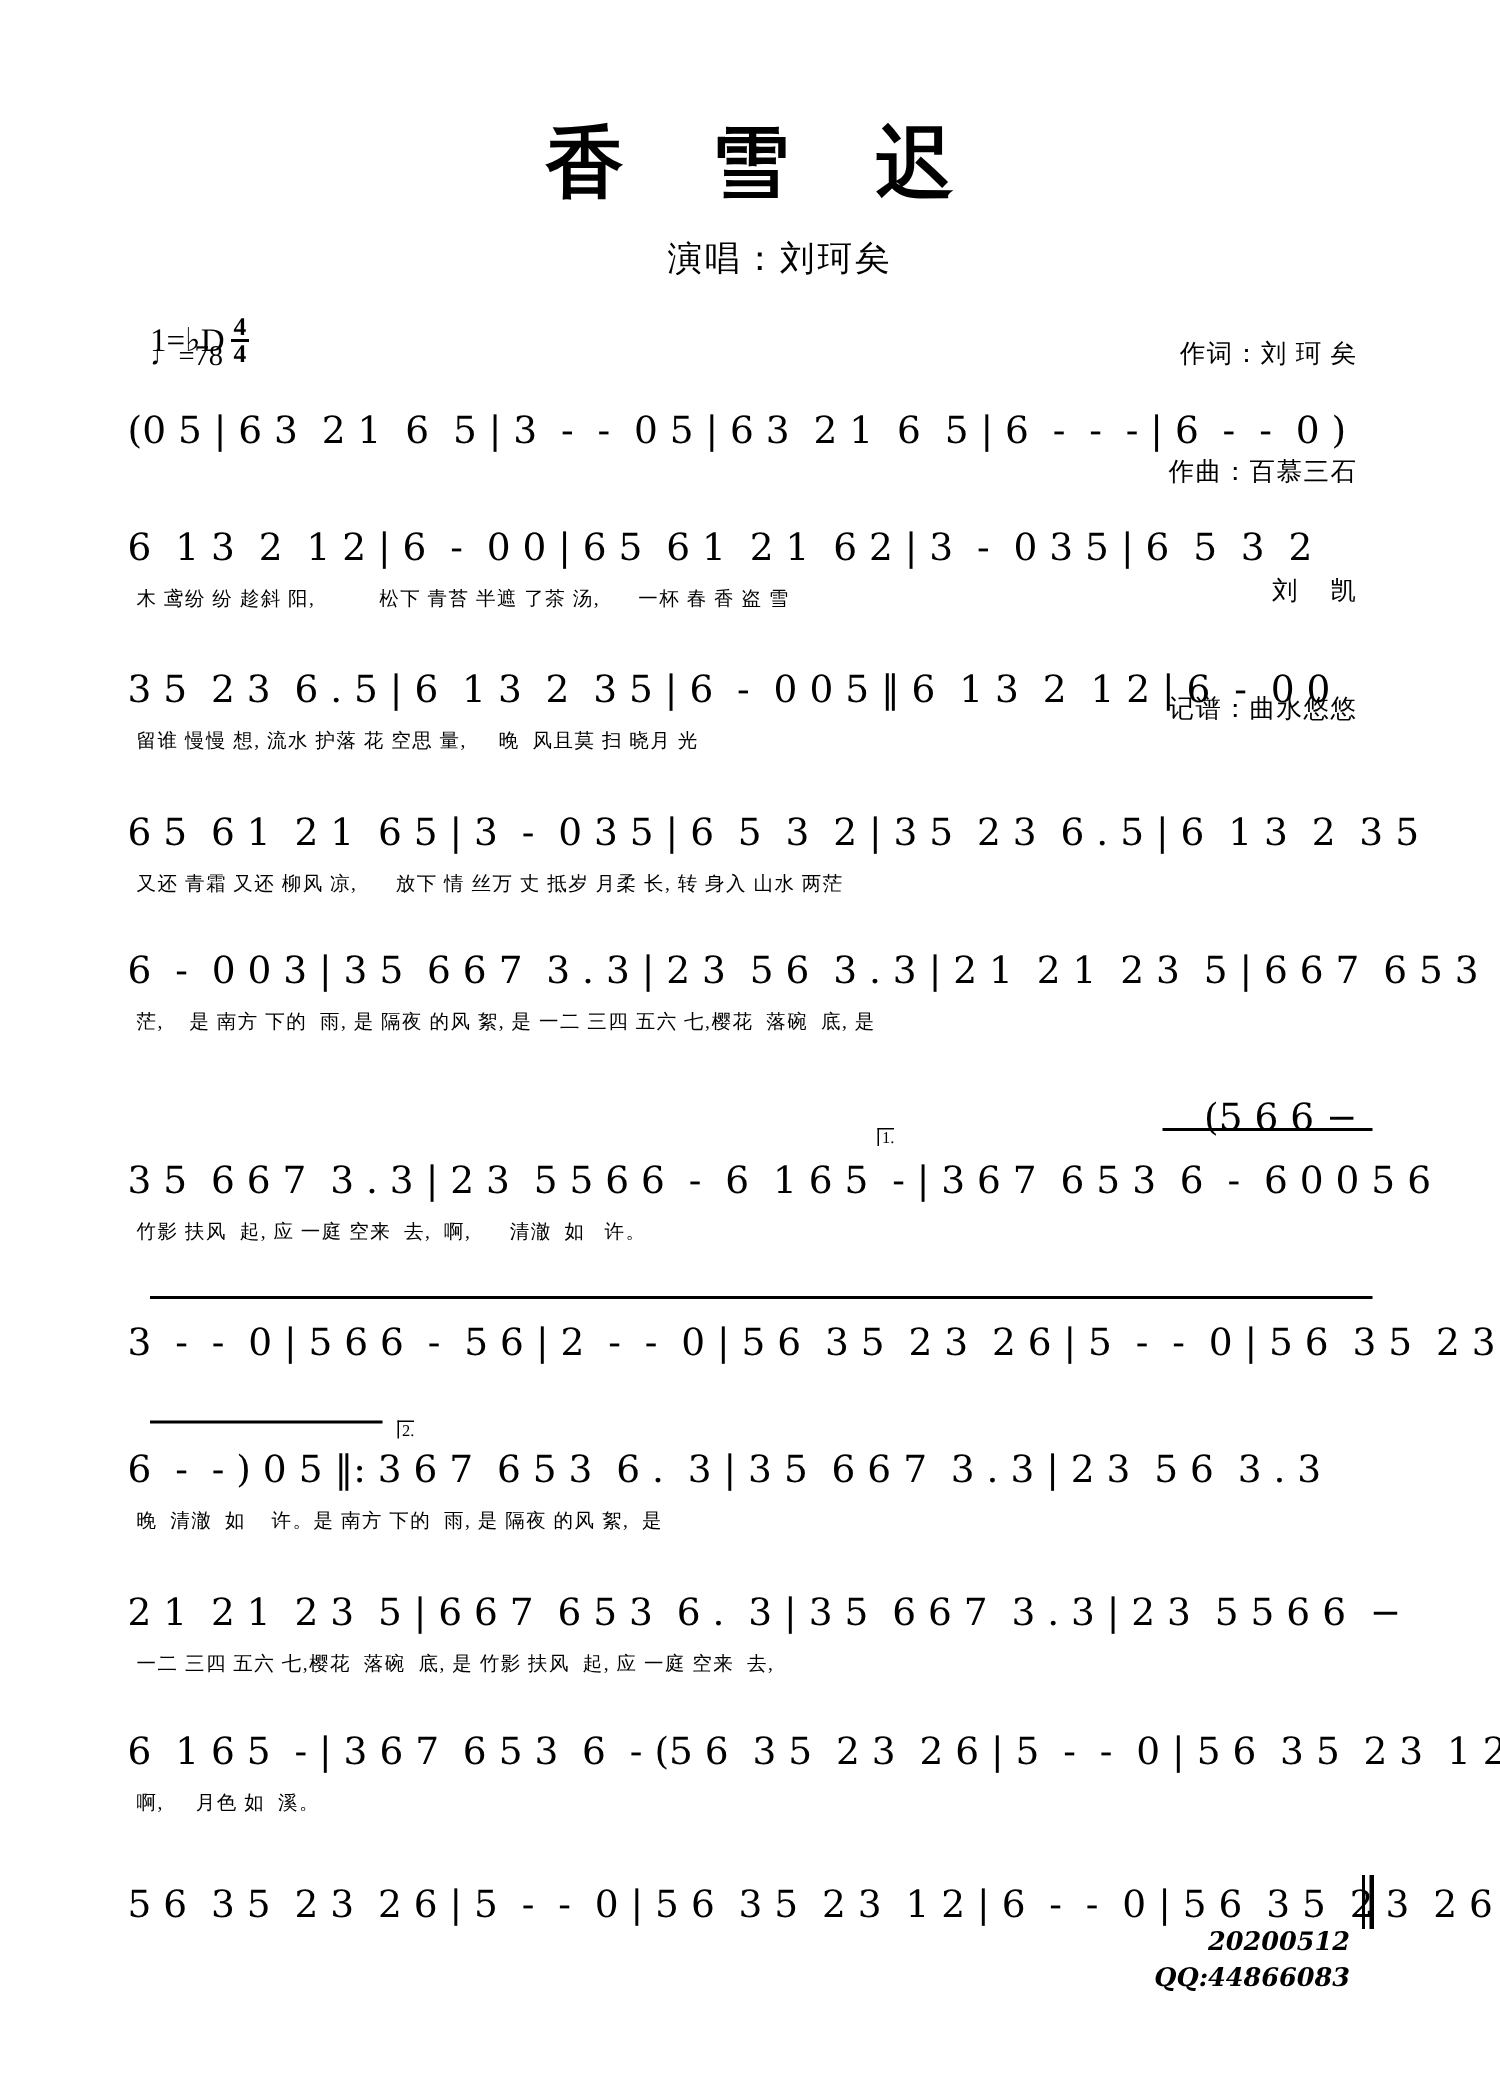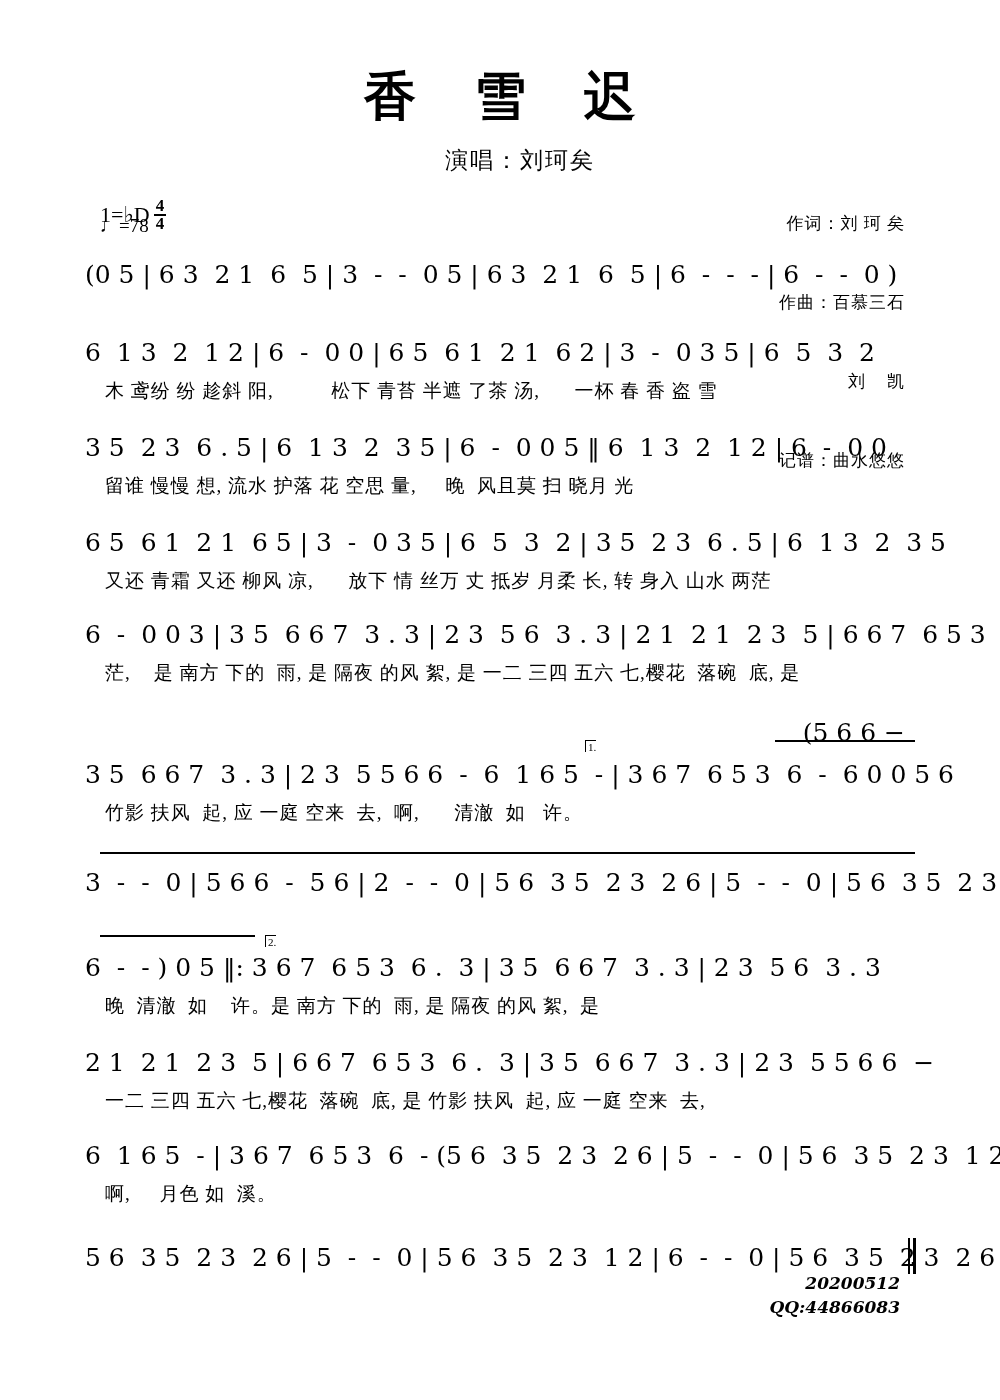--- a/index.html
+++ b/index.html
@@ -5,21 +5,21 @@
   html,body{margin:0;padding:0;}
   body{
     width:1000px;height:1400px;
     background:#ffffff;
     font-family:"Liberation Serif", serif;
     color:#000;
     position:relative;
     overflow:hidden;
   }
   .sheet{
-    position:absolute;left:0;top:0;width:1000px;height:1360px;
+    position:absolute;left:0;top:12px;width:1000px;height:1360px;
   }
   
   .title{
     position:absolute;top:62px;left:0;width:1000px;
     text-align:center;
     font-family:"DejaVu Serif", serif;
     font-weight:bold;
     font-size:52px;
     letter-spacing:20px;
     text-indent:20px;
@@ -56,25 +56,25 @@
   
   .system{position:absolute;left:85px;width:830px;}
   .notes{
     font-family:"DejaVu Serif", serif;
     font-size:25px;
     letter-spacing:0px;
     white-space:pre;
     line-height:1.0;
   }
   .lyrics{
-    font-size:19px;
+    font-size:13px;
     white-space:pre;
     letter-spacing:1px;
     margin-top:13px;
-    margin-left:20px;
+    margin-left:6px;
   }
   .voltabox{
     display:inline-block;border-left:1.5px solid #000;border-top:1.5px solid #000;
     font-size:11px;padding:0 0 0 2px;height:11px;vertical-align:14px;
   }
   .footer{
     position:absolute;right:100px;bottom:40px;
     font-family:"DejaVu Serif", serif;
     font-style:italic;font-weight:bold;font-size:17px;
     text-align:right;line-height:1.45;

